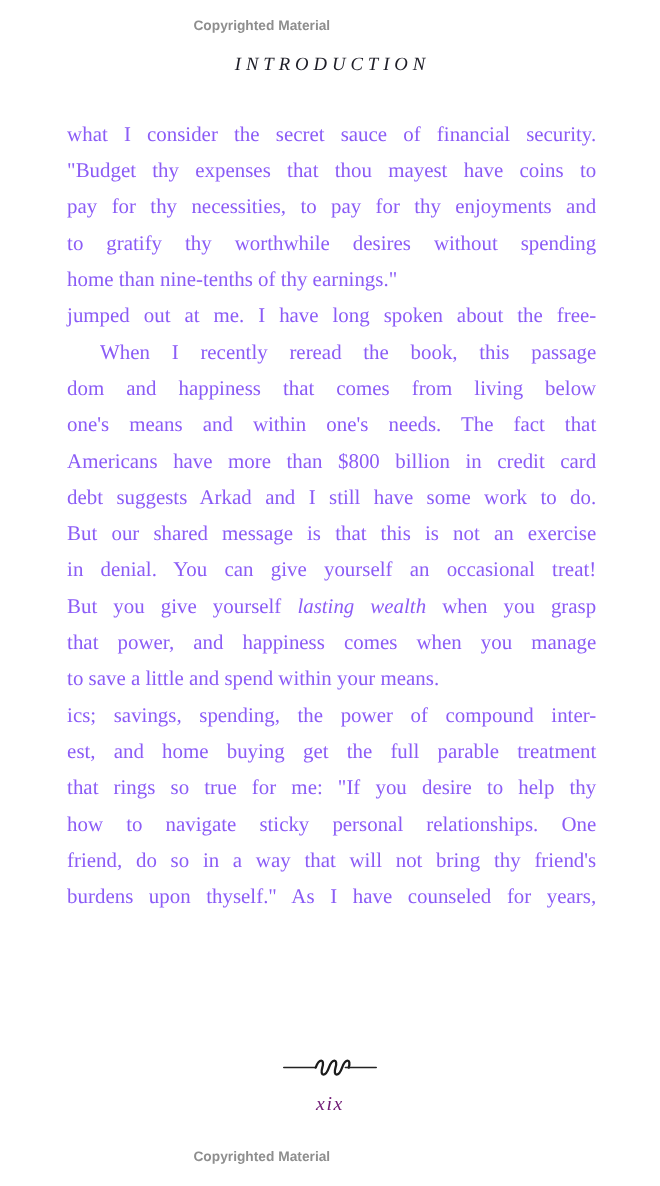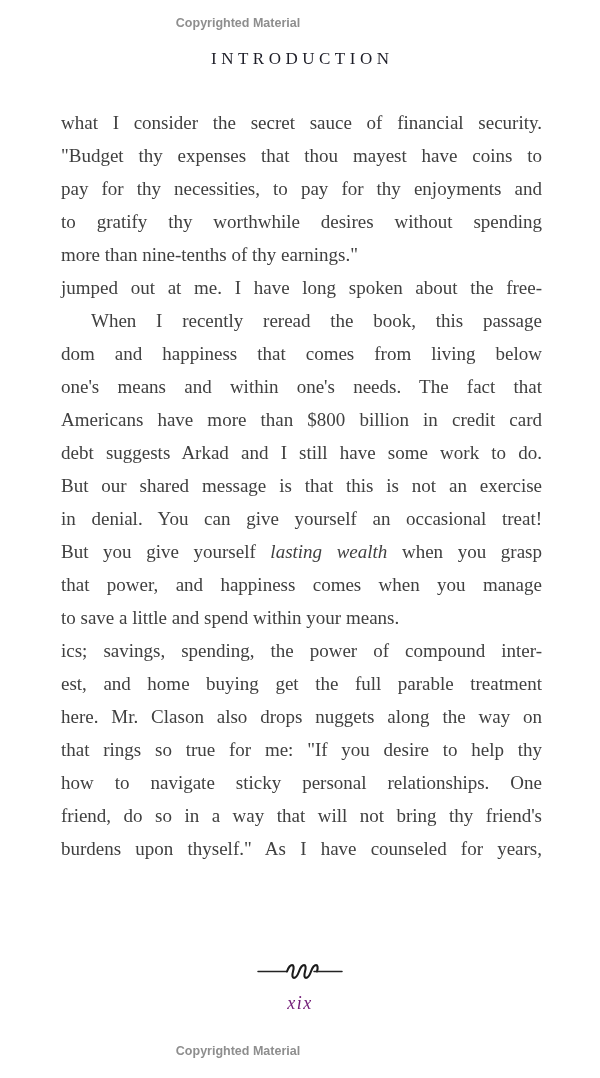--- a/index.html
+++ b/index.html
@@ -26,28 +26,29 @@
   .chapter-title {
     position: absolute;
     top: 49px; left: 0; width: 600px;
     text-align: center;
     font-family: "Liberation Serif", serif;
     font-size: 17px;
     font-weight: 500;
     color: #1d1d27;
     letter-spacing: 4.5px;
     text-indent: 4.5px; 
+    font-style: italic;
   }
   .body-text {
     position: absolute;
     top: 106px;
     left: 61px;
     width: 481px;
     font-size: 19px;
-    color: #404040;
+    color: #8b5cf6;
   }
   .line {
     height: 33px;
     line-height: 33px;
     white-space: normal;
     overflow: visible;
   }
   .line.just {
     text-align: justify;
     text-align-last: justify;
@@ -78,35 +79,34 @@
 
   <div class="copyright copyright-top">Copyrighted Material</div>
 
   <div class="chapter-title">INTRODUCTION</div>
 
   <div class="body-text">
       <div class="line just">what I consider the secret sauce of financial security.</div>
       <div class="line just">"Budget thy expenses that thou mayest have coins to</div>
       <div class="line just">pay for thy necessities, to pay for thy enjoyments and</div>
       <div class="line just">to gratify thy worthwhile desires without spending</div>
-      <div class="line">more than nine-tenths of thy earnings."</div>
+      <div class="line">home than nine-tenths of thy earnings."</div>
       <div class="line just">jumped out at me. I have long spoken about the free-</div>
       <div class="line just indent">When I recently reread the book, this passage</div>
       <div class="line just">dom and happiness that comes from living below</div>
       <div class="line just">one's means and within one's needs. The fact that</div>
       <div class="line just">Americans have more than $800 billion in credit card</div>
       <div class="line just">debt suggests Arkad and I still have some work to do.</div>
       <div class="line just">But our shared message is that this is not an exercise</div>
       <div class="line just">in denial. You can give yourself an occasional treat!</div>
       <div class="line just">But you give yourself <i>lasting wealth</i> when you grasp</div>
       <div class="line just">that power, and happiness comes when you manage</div>
       <div class="line">to save a little and spend within your means.</div>
       <div class="line just">ics; savings, spending, the power of compound inter-</div>
       <div class="line just">est, and home buying get the full parable treatment</div>
-      <div class="line just">here. Mr. Clason also drops nuggets along the way on</div>
       <div class="line just">that rings so true for me: "If you desire to help thy</div>
       <div class="line just">how to navigate sticky personal relationships. One</div>
       <div class="line just">friend, do so in a way that will not bring thy friend's</div>
       <div class="line just">burdens upon thyself." As I have counseled for years,</div>
     </div>
 
   <div class="divider">
     <span>
       <svg width="88" height="18" viewBox="0 0 88 18" fill="none" xmlns="http://www.w3.org/2000/svg">
         <path d="M2 9.5 H31" stroke="#232323" stroke-width="1.5" stroke-linecap="round"></path>

